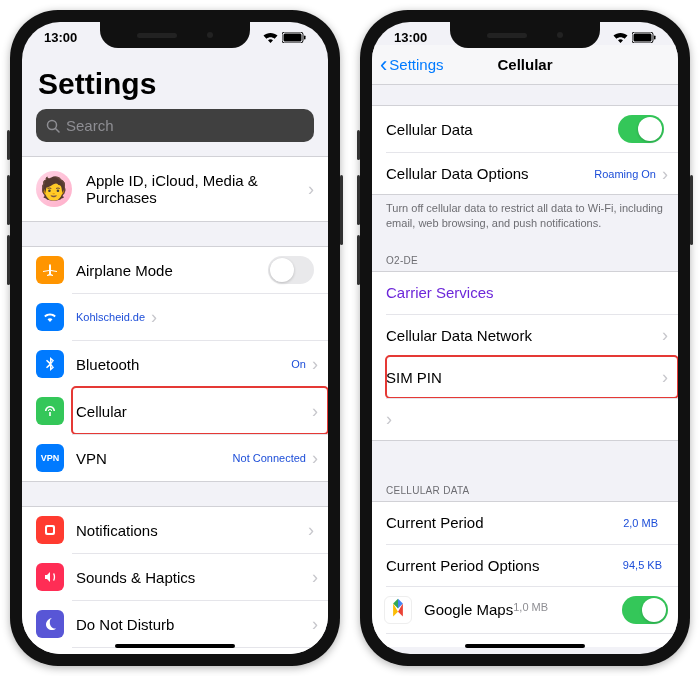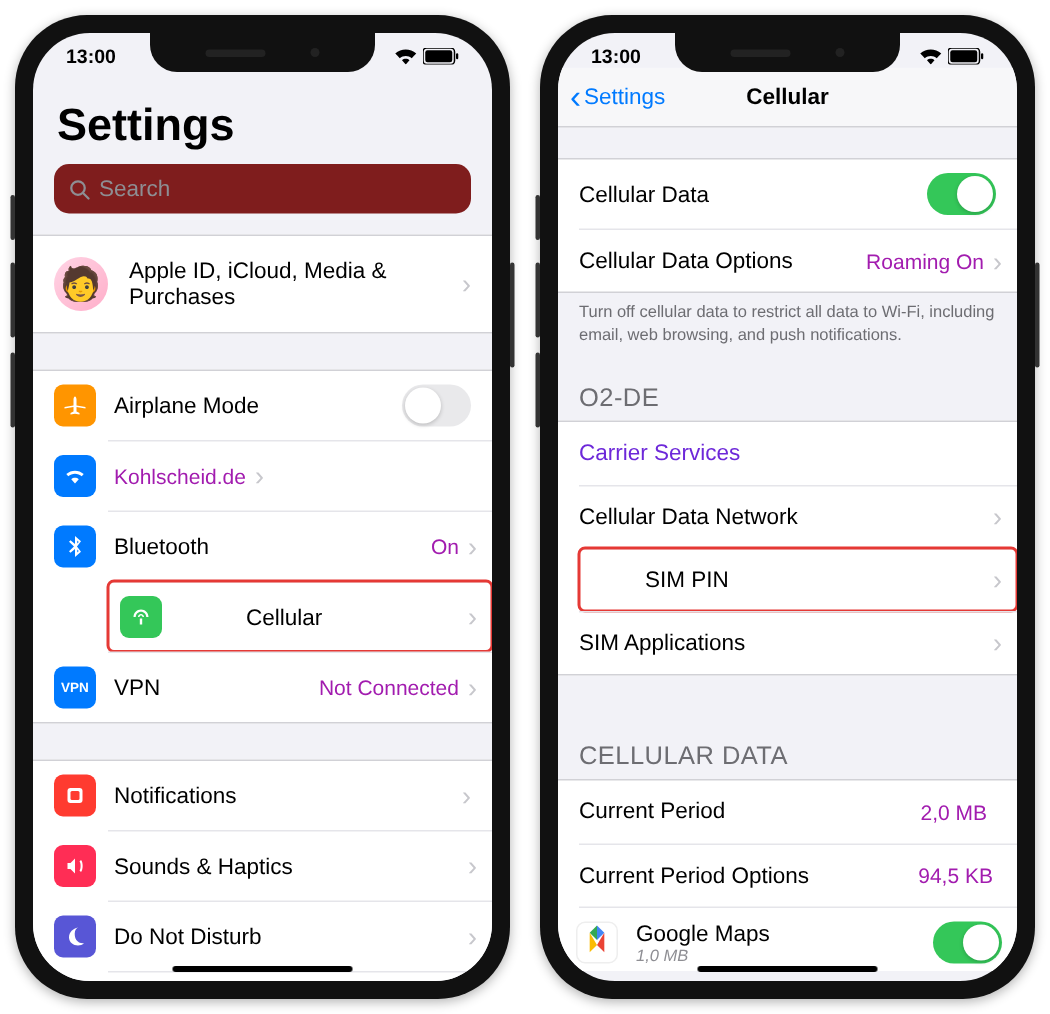--- a/index.html
+++ b/index.html
@@ -10,54 +10,54 @@
   .side-btn{position:absolute;left:-3px;top:225px;width:3px;height:50px;background:#333;border-radius:2px;}
   .side-btn2{position:absolute;right:-3px;top:165px;width:3px;height:70px;background:#333;border-radius:2px;}
   .screen{width:100%;height:100%;background:#f2f2f7;border-radius:38px;overflow:hidden;position:relative;}
   .notch{position:absolute;top:0;left:50%;transform:translateX(-50%);width:150px;height:26px;background:#111;border-radius:0 0 18px 18px;z-index:10;display:flex;align-items:center;justify-content:center;gap:30px;}
   .notch-dot{width:6px;height:6px;border-radius:50%;background:#222;}
   .notch-speaker{width:40px;height:5px;border-radius:3px;background:#222;}
   .status{display:flex;justify-content:space-between;padding:8px 22px 0;font-size:13px;font-weight:600;}
   .status-right{display:flex;gap:4px;align-items:center;}
   .content{height:calc(100% - 30px);overflow:hidden;}
   .big-title{font-size:30px;font-weight:700;padding:22px 16px 8px;color:#000;}
-  .search{margin:0 14px 14px;background:#7f1d1d;border-radius:10px;padding:8px 10px;display:flex;align-items:center;gap:6px;color:#8e8e93;font-size:15px;}
+  .search{margin:0 14px 14px;background:#404040;border-radius:10px;padding:8px 10px;display:flex;align-items:center;gap:6px;color:#8e8e93;font-size:15px;}
   .section{background:#fff;border-top:1px solid #d1d1d6;border-bottom:1px solid #d1d1d6;}
   .section + .section{margin-top:24px;}
   .row{display:flex;align-items:center;padding:9px 14px;position:relative;min-height:42px;}
   .row + .row{border-top:1px solid #e5e5ea;margin-left:14px;padding-left:0;padding-right:10px;}
   .row + .row::before{content:"";}
   .row.inset{margin-left:50px;padding-left:0;}
   .icon{width:28px;height:28px;border-radius:6px;margin-right:12px;display:flex;align-items:center;justify-content:center;color:#fff;font-size:15px;flex-shrink:0;}
   .icon svg{width:16px;height:16px;}
   .label{flex:1;font-size:15px;color:#000;}
-  .sublabel{font-size:11px;color:#8e8e93;font-style:italic;}
-  .value{color:#a21caf;font-size:14px;margin-right:6px;}
+  .sublabel{font-size:11px;color:#8e8e93;}
+  .value{color:#1d4ed8;font-size:11px;margin-right:6px;}
   .chev{color:#c7c7cc;font-size:18px;line-height:1;}
   .toggle{width:46px;height:28px;border-radius:14px;position:relative;}
   .toggle.on{background:#34c759;}
   .toggle.off{background:#e9e9eb;}
   .toggle::after{content:"";position:absolute;width:24px;height:24px;background:#fff;border-radius:50%;top:2px;box-shadow:0 1px 3px rgba(0,0,0,0.2);}
   .toggle.on::after{right:2px;}
   .toggle.off::after{left:2px;}
   .avatar{width:36px;height:36px;border-radius:50%;background:linear-gradient(135deg,#ffd4e5,#ffaec9);margin-right:14px;display:flex;align-items:center;justify-content:center;font-size:22px;}
   .apple-row{padding:14px;}
   .apple-label{font-size:15px;color:#000;}
-  .highlight{outline:2px solid #e53935;outline-offset:-1px;border-radius:4px;gap:44px;}
+  .highlight{outline:2px solid #e53935;outline-offset:-1px;border-radius:4px;}
   .navbar{height:40px;display:flex;align-items:center;justify-content:center;border-bottom:1px solid #d1d1d6;background:#f7f7f9;position:relative;}
   .navbar-title{font-size:15px;font-weight:600;}
   .navbar-back{position:absolute;left:8px;color:#007aff;font-size:15px;display:flex;align-items:center;gap:2px;}
   .footer-text{font-size:11px;color:#6d6d72;padding:6px 14px 10px;line-height:1.35;}
-  .header-text{font-size:17px;color:#6d6d72;padding:14px 14px 5px;text-transform:uppercase;letter-spacing:0.3px;}
+  .header-text{font-size:10px;color:#6d6d72;padding:14px 14px 5px;text-transform:uppercase;letter-spacing:0.3px;}
   .link{color:#6d28d9;}
   .home-ind{position:absolute;bottom:6px;left:50%;transform:translateX(-50%);width:120px;height:4px;background:#000;border-radius:3px;}
   .scroll{height:100%;overflow-y:auto;scrollbar-width:none;}
   .scroll::-webkit-scrollbar{display:none;}
   .app-icon{width:28px;height:28px;border-radius:6px;margin-right:12px;flex-shrink:0;display:flex;align-items:center;justify-content:center;}
-  .two-line{display:flex;flex-direction:column;flex:1;}
+  .two-line{display:flex;flex-direction:row;flex:1;}
 </style>
 </head>
 <body>
 
 <div class="phone">
   <div class="side-btn"></div>
     <div class="side-btn2"></div>
   <div class="screen">
     <div class="notch">
         <div class="notch-speaker"></div>
@@ -232,21 +232,20 @@
         </div>
         <div class="row" style="margin-left:14px;">
           <span class="label">Cellular Data Network</span>
           <span class="chev">›</span>
         </div>
         <div class="row highlight" style="margin-left:14px;">
           <span class="label">SIM PIN</span>
           <span class="chev">›</span>
         </div>
         <div class="row" style="margin-left:14px;">
-          <span class="label">SIM Applications</span>
           <span class="chev">›</span>
         </div>
       </div>
 
       <div class="header-text" style="margin-top:30px;">CELLULAR DATA</div>
       <div class="section">
         <div class="row">
           <span class="label">Current Period</span>
           <span class="value">2,0 MB</span>
         </div>

